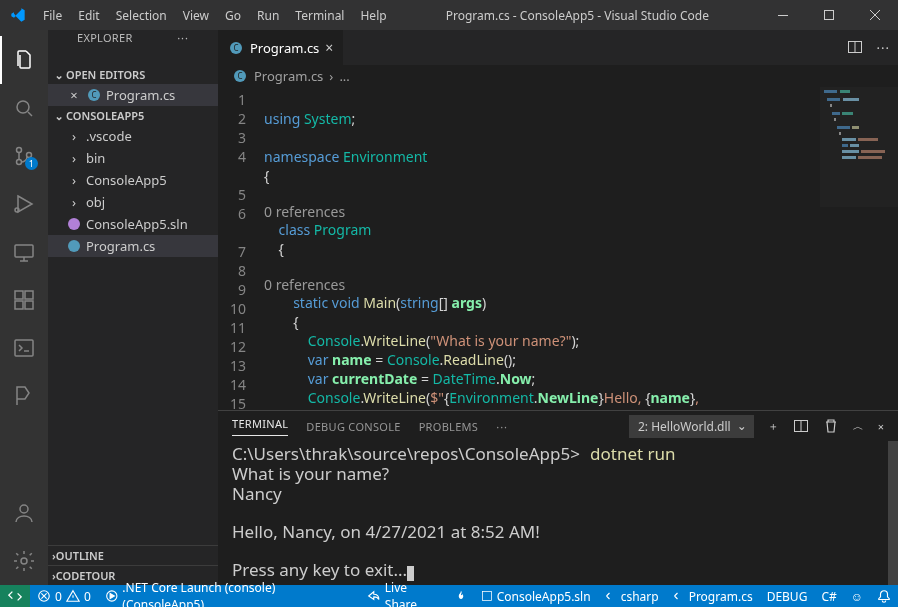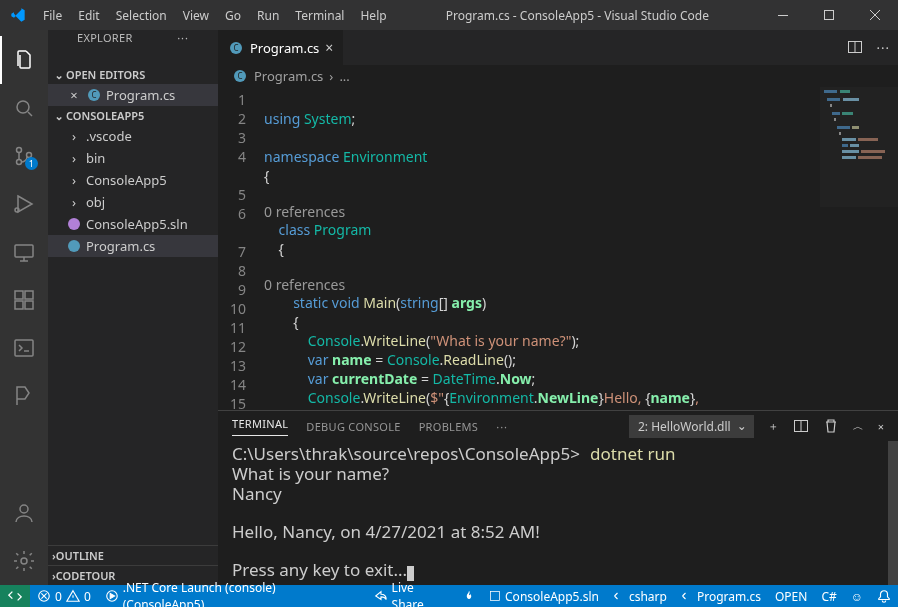--- a/index.html
+++ b/index.html
@@ -424,21 +424,21 @@
         </svg>
         <span>csharp</span>
       </div>
     <div class="status-item">
         <svg width="12" height="10" viewBox="0 0 16 12" fill="none" stroke="#fff" stroke-width="1.5">
           <path d="M2 6l4-4M2 6l4 4"></path>
         </svg>
         <span>Program.cs</span>
       </div>
 
-    <div class="status-item">OPEN</div>
+    <div class="status-item">DEBUG</div>
     <div class="status-item">C#</div>
     <div class="status-item">☺</div>
     <div class="status-item">
         <svg width="14" height="14" viewBox="0 0 16 16" fill="none" stroke="#fff" stroke-width="1.3">
           <path d="M8 2a4 4 0 014 4v3l2 2v1H2v-1l2-2V6a4 4 0 014-4zM6 13a2 2 0 004 0"></path>
         </svg>
       </div>
   </div>
 </div>
 

